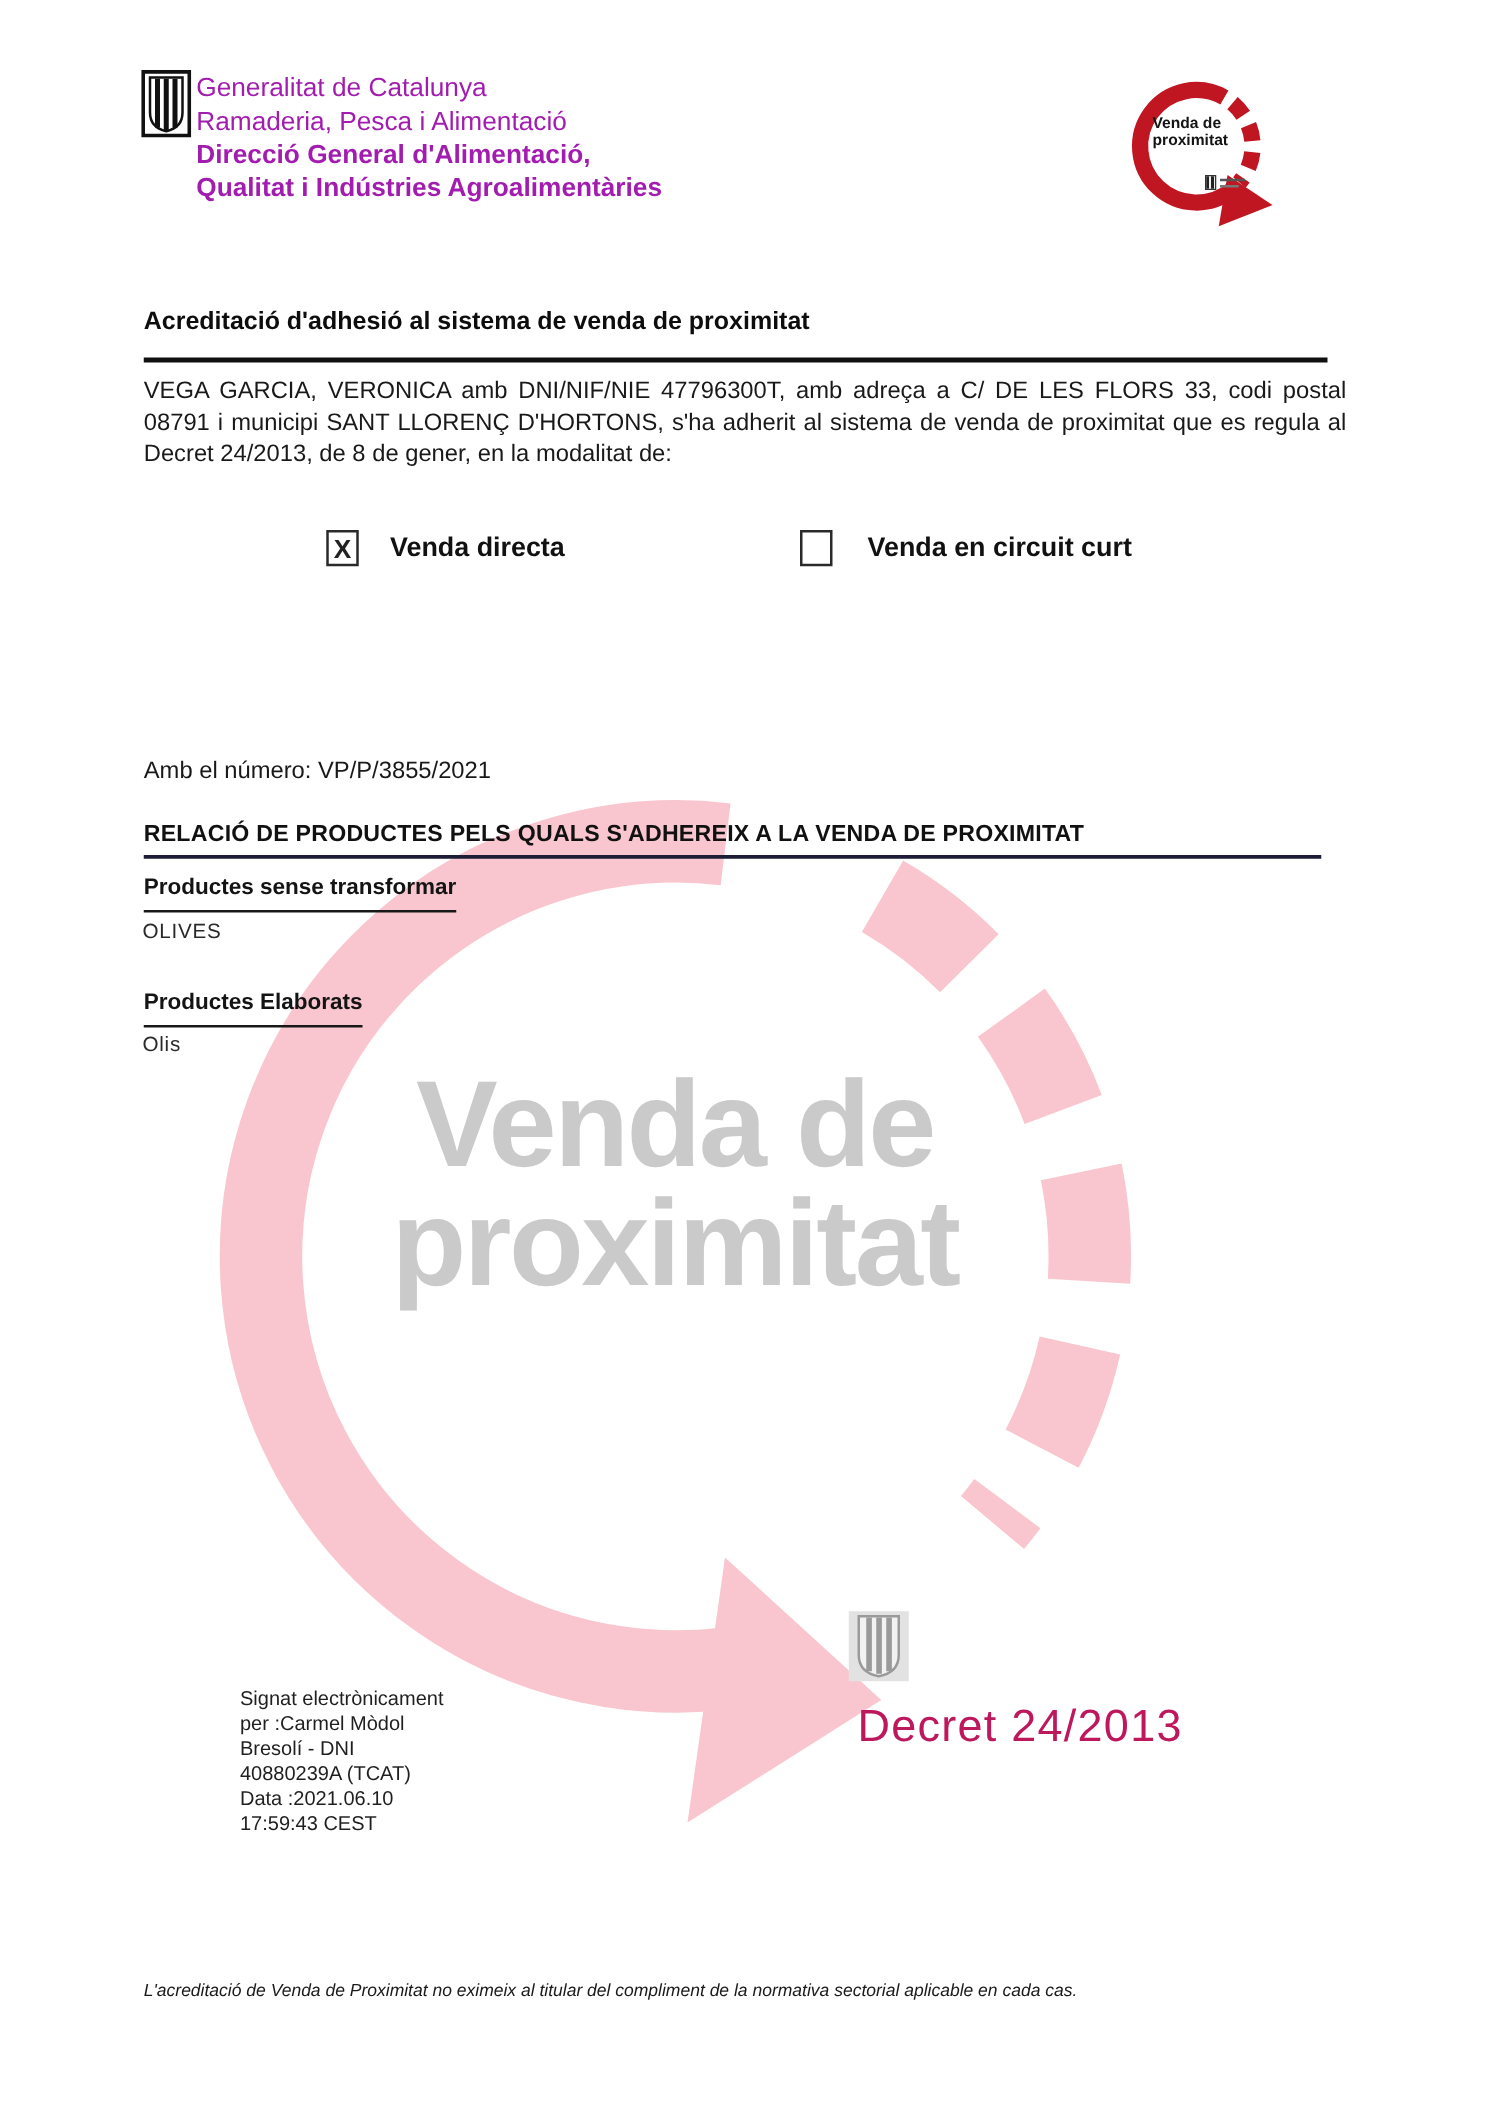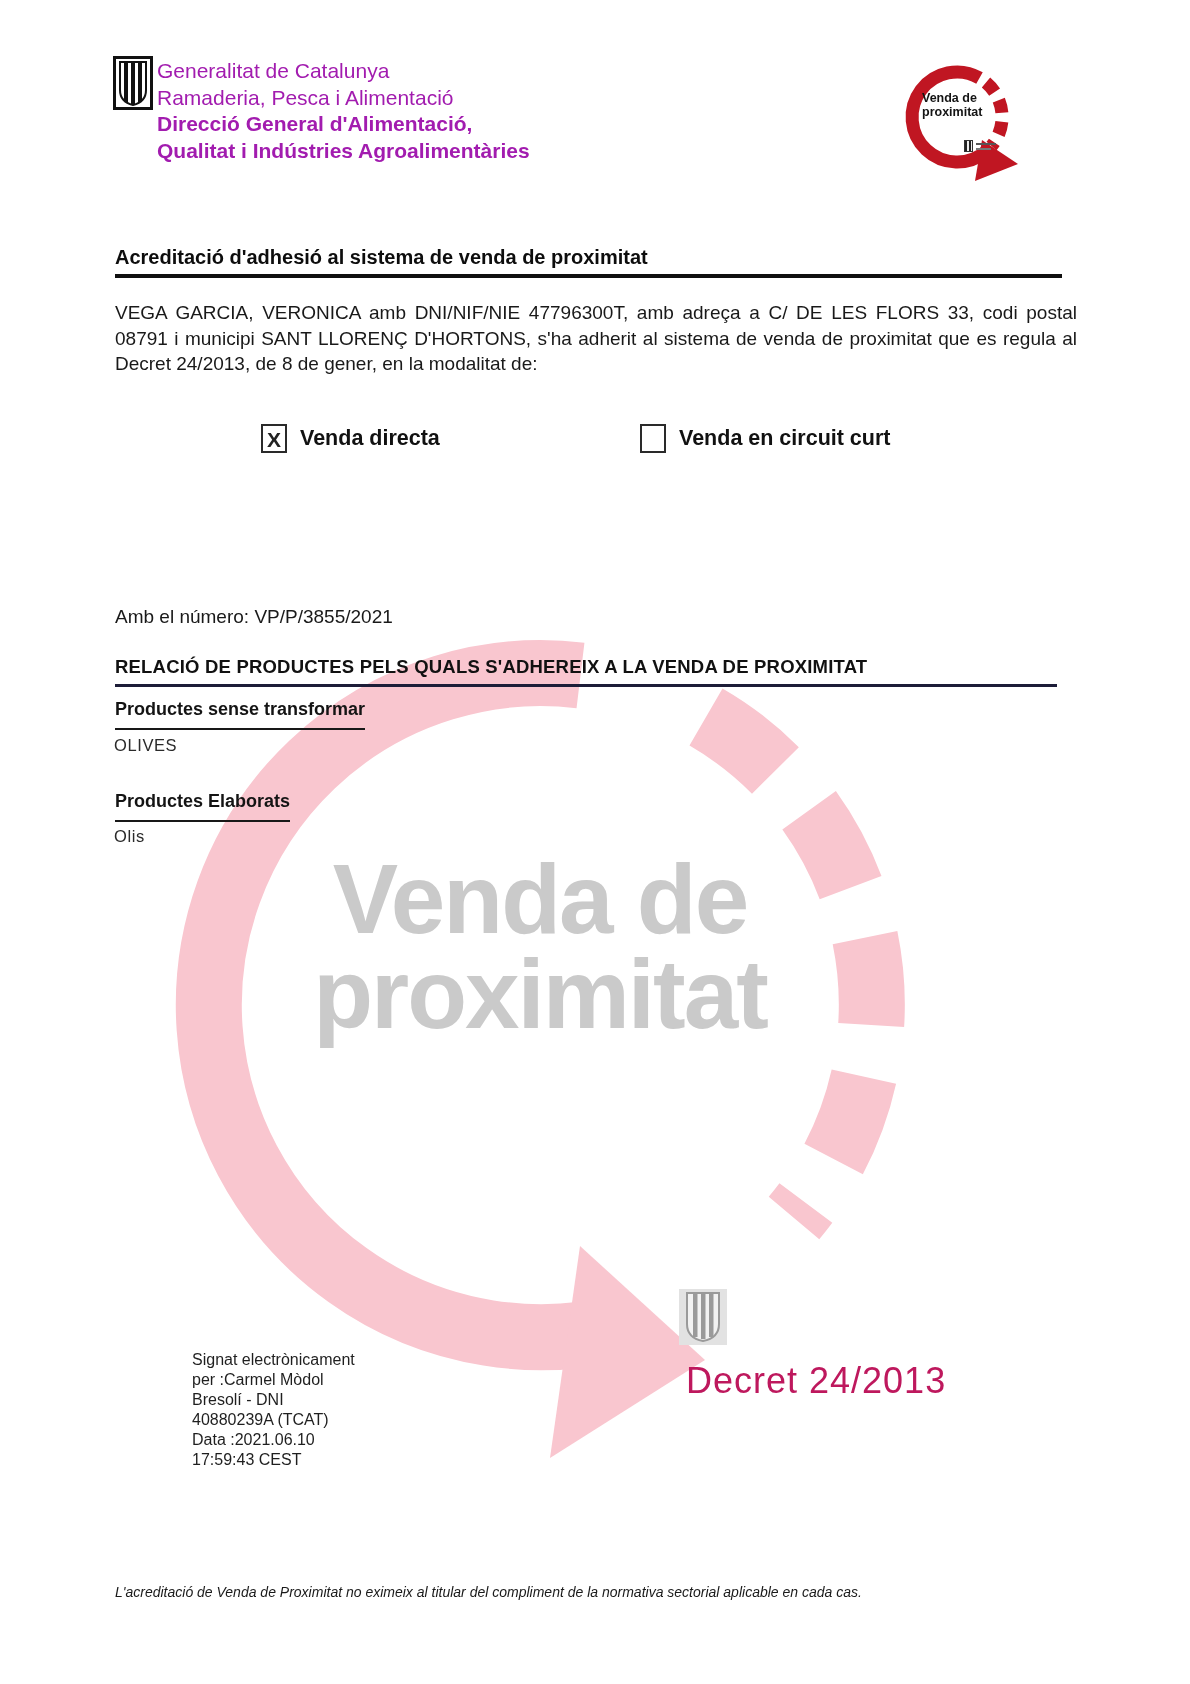--- a/index.html
+++ b/index.html
@@ -29,21 +29,21 @@
   .badge-text { position:absolute; left:42px; top:51px; font-size:12.5px; font-weight:bold; color:#141414; line-height:14px; }
   .badge-emblem { position:absolute; left:84px; top:100px; width:34px; height:14px; }
   .badge-emblem .shield { position:absolute; left:0; top:0; width:9px; height:12px;
       background:repeating-linear-gradient(90deg,#222 0 2px,#eee 2px 4px); border:1px solid #333; }
   .badge-emblem .l1 { position:absolute; left:12px; top:3px; width:20px; height:2px; background:#555; }
   .badge-emblem .l2 { position:absolute; left:12px; top:8px; width:15px; height:2px; background:#777; }
 
   
   .doc-title {
     left:115px; top:246px; width:947px; font-size:20px; font-weight:bold; color:#0d0d0d;
-    padding-bottom:5px; border-bottom:4px solid #101010;
+    padding-bottom:17px; border-bottom:4px solid #101010;
   }
 
   .intro { left:115px; top:300px; width:962px; font-size:19px; line-height:25.5px; text-align:justify; color:#191919; }
 
   
   .chk-box { width:26px; height:29px; border:2.5px solid #2a2a2a; background:#fff;
              font-size:21px; font-weight:bold; text-align:center; line-height:27px; color:#222; }
   .chk-label { font-size:21.5px; font-weight:bold; color:#111; }
 
   .number-line { left:115px; top:606px; font-size:19px; color:#191919; }
@@ -124,24 +124,24 @@
         <span class="l1"></span>
         <span class="l2"></span>
       </div>
     </div>
 
     <div class="abs doc-title">Acreditació d'adhesió al sistema de venda de proximitat</div>
 
     <div class="abs intro">VEGA GARCIA, VERONICA amb DNI/NIF/NIE 47796300T, amb adreça a C/ DE LES FLORS 33, codi postal 08791 i municipi SANT LLORENÇ D'HORTONS, s'ha adherit al sistema de venda de proximitat que es regula al Decret 24/2013, de 8 de gener, en la modalitat de:</div>
 
     <div class="abs chk-box" style="left:261px; top:424px;">X</div>
-    <div class="abs chk-label" style="left:300px; top:426px;">Venda directa</div>
+    <div class="abs chk-label" style="left:312px; top:426px;">Venda directa</div>
 
     <div class="abs chk-box" style="left:640px; top:424px;"></div>
-    <div class="abs chk-label" style="left:679px; top:426px;">Venda en circuit curt</div>
+    <div class="abs chk-label" style="left:694px; top:426px;">Venda en circuit curt</div>
 
     <div class="abs number-line">Amb el número: VP/P/3855/2021</div>
 
     <div class="abs section-heading">RELACIÓ DE PRODUCTES PELS QUALS S'ADHEREIX A LA VENDA DE PROXIMITAT</div>
 
     <div class="abs" style="left:115px; top:699px;">
       <span class="sub-heading">Productes sense transformar</span>
     </div>
     <div class="abs product-item" style="left:114px; top:736px;">OLIVES</div>
 

